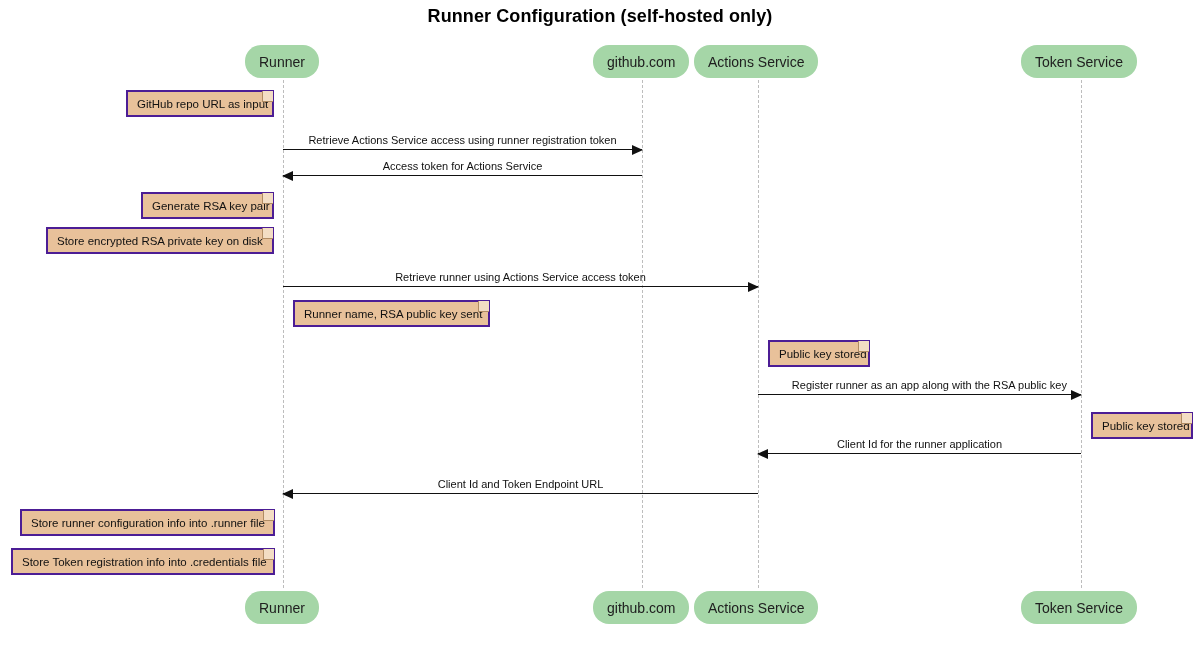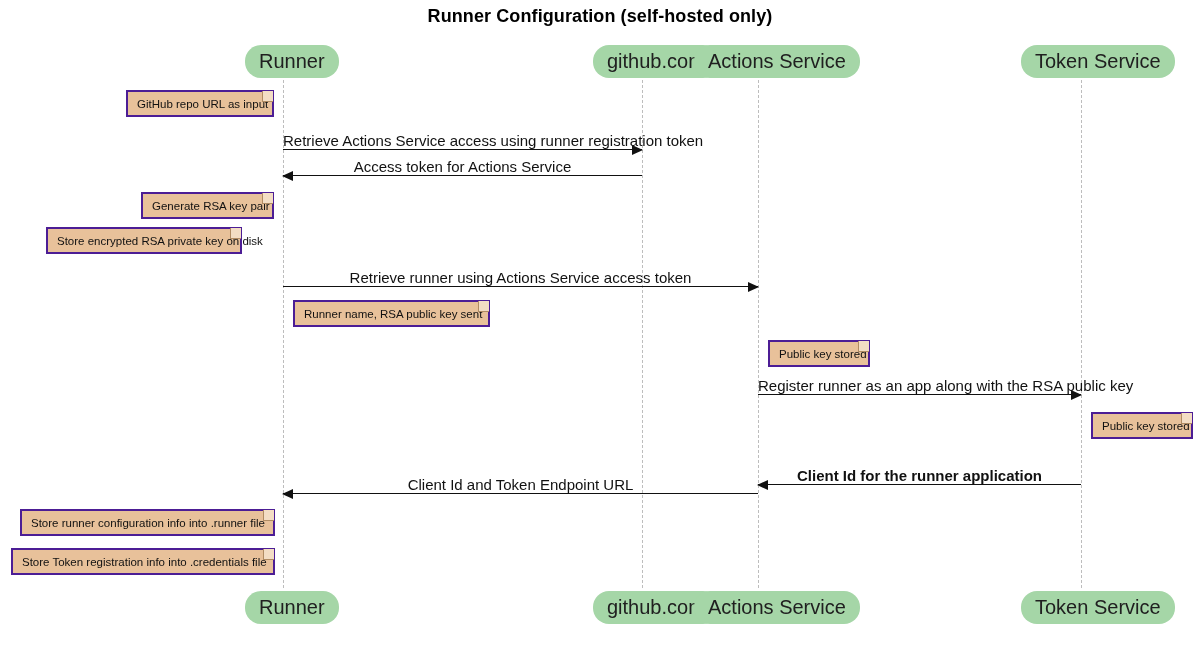--- a/index.html
+++ b/index.html
@@ -37,21 +37,21 @@
     height: 508px;
   }
 
   
   .participant {
     position: absolute;
     height: 33px;
     border-radius: 16px;
     background: #a5d6a7;
     color: #202020;
-    font-size: 20px;
+    font-size: 14px;
     display: flex;
     align-items: center;
     justify-content: center;
     box-sizing: border-box;
     white-space: nowrap;
     padding: 0 14px;
   }
 
   
   .message {
@@ -65,21 +65,21 @@
     bottom: 0;
     height: 0;
     border-top: 1.4px solid #111111;
   }
   .message .label {
     position: absolute;
     left: 0;
     right: 0;
     bottom: 3px;
     text-align: center;
-    font-size: 15px;
+    font-size: 11px;
     color: #111111;
     white-space: nowrap;
     line-height: 13px;
   }
   .message .label.align-right {
     text-align: right;
   }
   .message .head {
     position: absolute;
     bottom: -4.5px;
@@ -159,41 +159,41 @@
     <div class="message" style="left: 283px; width: 475px; top: 257px;">
       <div class="line"></div>
       <div class="head right"></div>
       <div class="label">Retrieve runner using Actions Service access token</div>
     </div>
     <div class="message" style="left: 758px; width: 323px; top: 365px;">
       <div class="line"></div>
       <div class="head right"></div>
       <div class="label align-right" style="padding-right: 14px;">Register runner as an app along with the RSA public key</div>
     </div>
-    <div class="message" style="left: 758px; width: 323px; top: 455px; font-weight: bold;">
+    <div class="message" style="left: 758px; width: 323px; top: 424px;">
       <div class="line"></div>
       <div class="head left"></div>
       <div class="label">Client Id for the runner application</div>
     </div>
     <div class="message" style="left: 283px; width: 475px; top: 464px;">
       <div class="line"></div>
       <div class="head left"></div>
       <div class="label">Client Id and Token Endpoint URL</div>
     </div>
   </div>
 <div id="notes">
     <div class="note" style="left: 126px; top: 90px; width: 148px; height: 27px;">
       <div class="fold"></div>
       <span>GitHub repo URL as input</span>
     </div>
     <div class="note" style="left: 141px; top: 192px; width: 133px; height: 27px; text-align: center;">
       <div class="fold"></div>
       <span>Generate RSA key pair</span>
     </div>
-    <div class="note" style="left: 46px; top: 227px; width: 196px; height: 27px;">
+    <div class="note" style="left: 46px; top: 227px; width: 228px; height: 27px;">
       <div class="fold"></div>
       <span>Store encrypted RSA private key on disk</span>
     </div>
     <div class="note" style="left: 293px; top: 300px; width: 197px; height: 27px;">
       <div class="fold"></div>
       <span>Runner name, RSA public key sent</span>
     </div>
     <div class="note" style="left: 768px; top: 340px; width: 102px; height: 27px;">
       <div class="fold"></div>
       <span>Public key stored</span>

